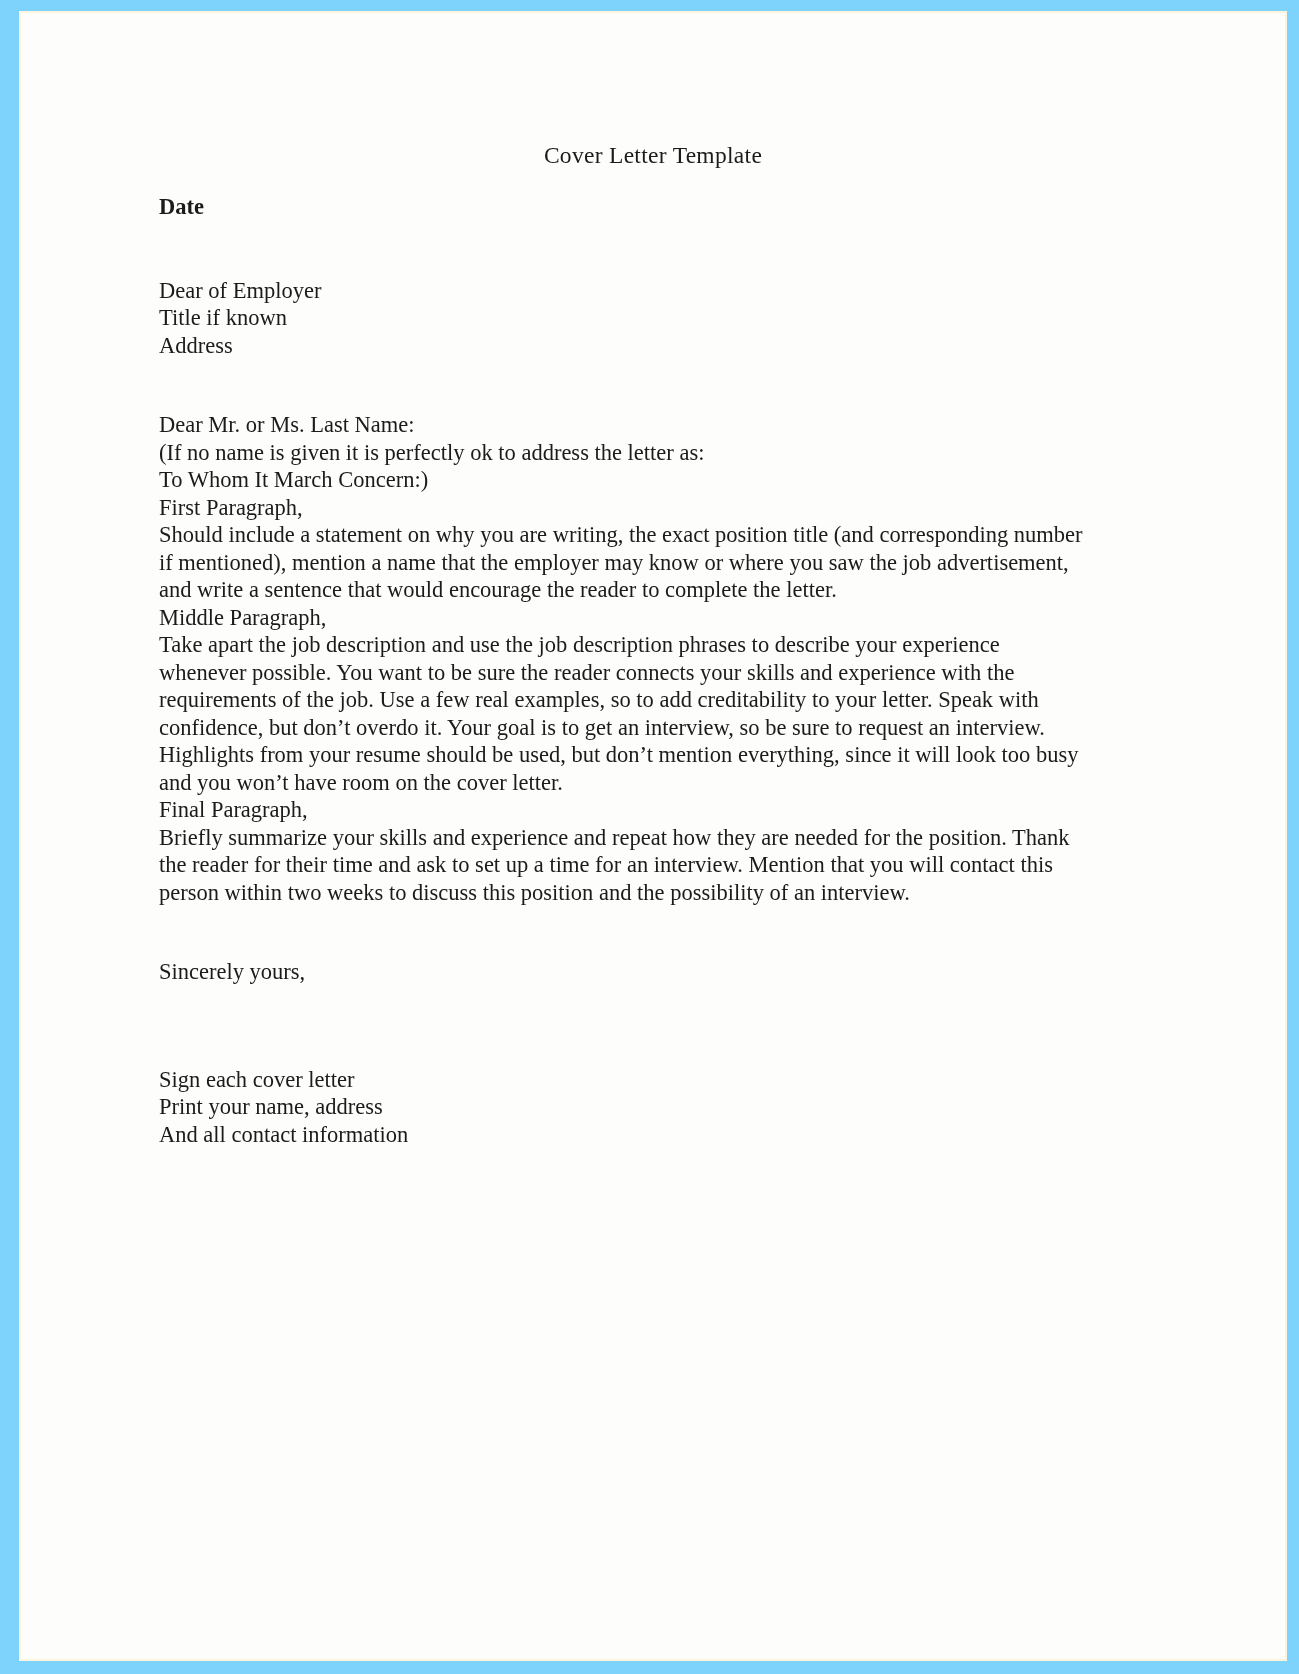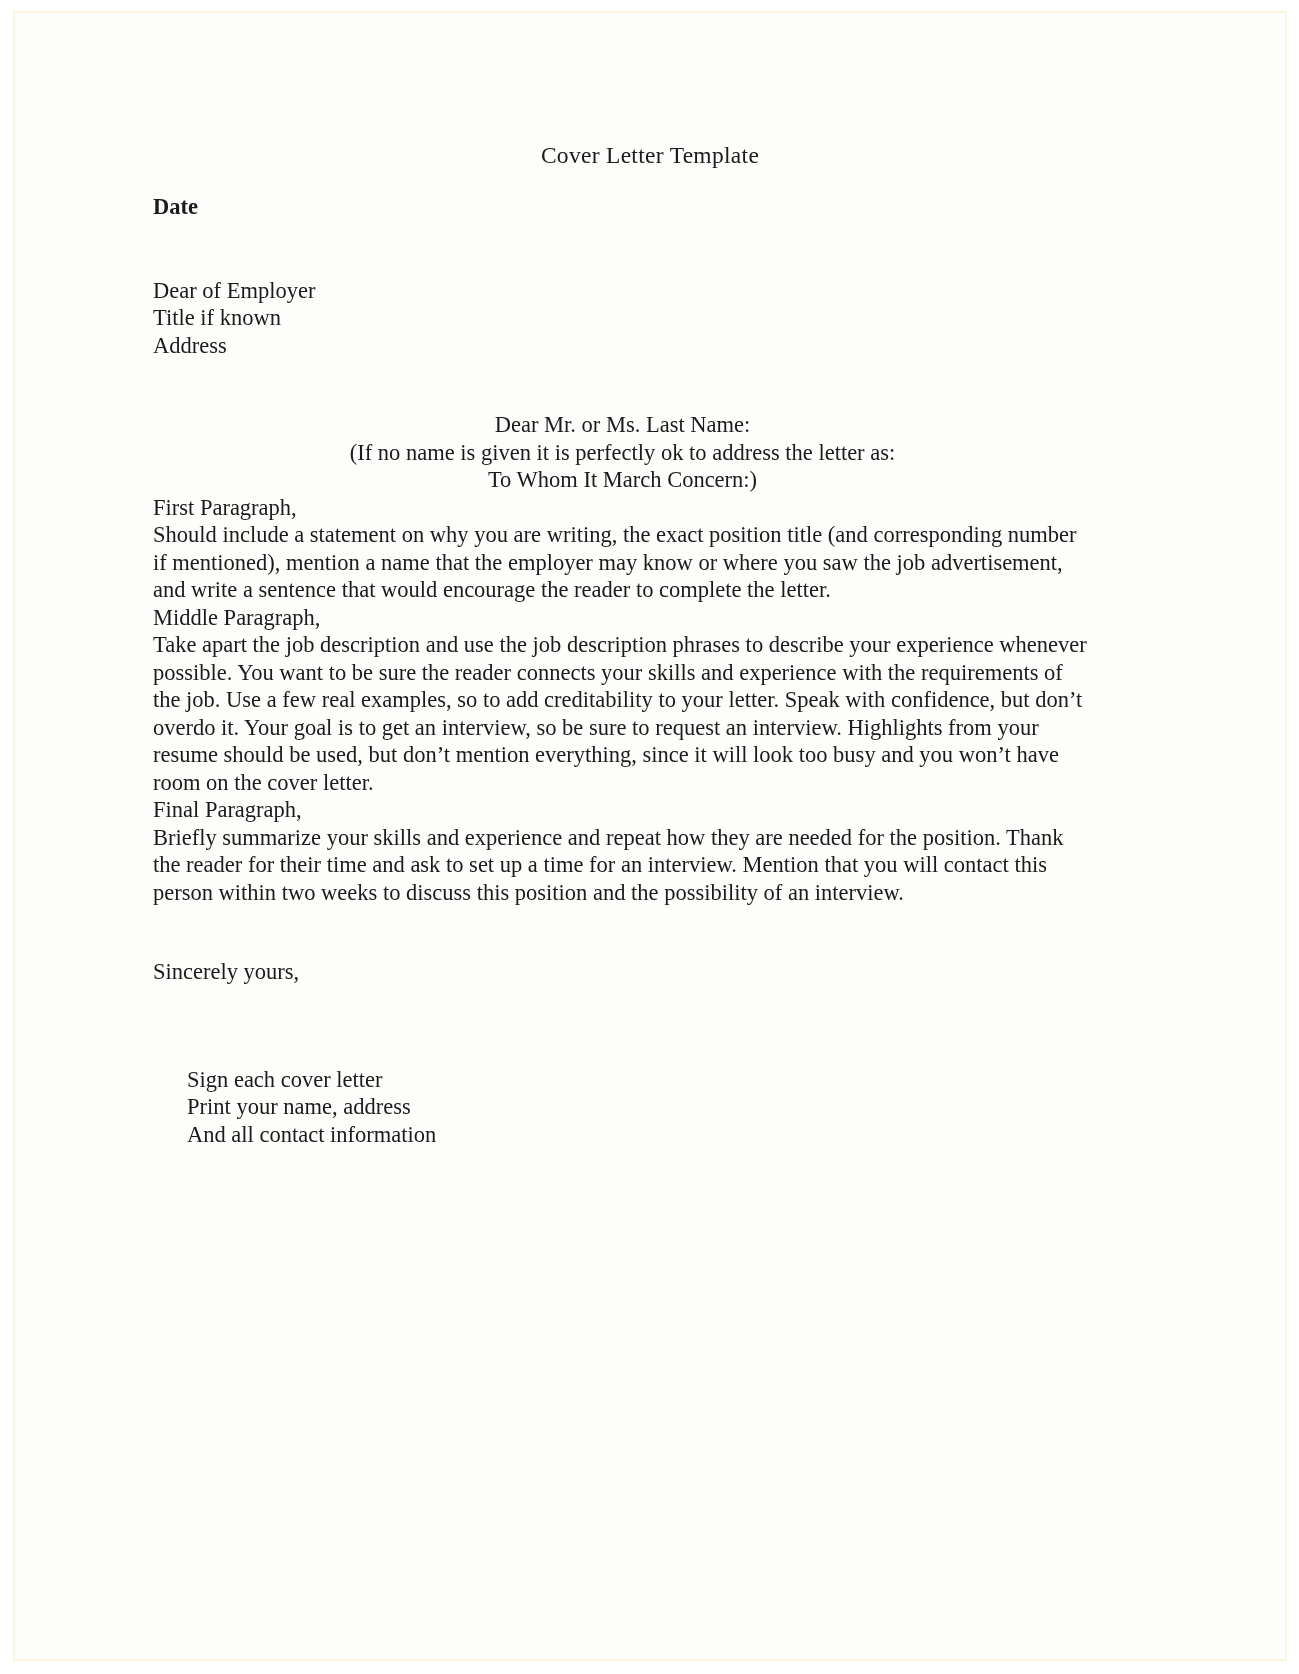--- a/index.html
+++ b/index.html
@@ -7,22 +7,22 @@
   body {
     width: 1299px;
     height: 1674px;
     background: #f8820e;
     font-family: "Liberation Serif", "DejaVu Serif", serif;
     overflow: hidden;
   }
   .frame {
     width: 1299px;
     height: 1674px;
-    padding: 11px 12px 13px 13px;
-    background: #ffffff;
+    padding: 11px 12px 13px 19px;
+    background: #7dd3fc;
   }
   .page {
     width: 100%;
     height: 100%;
     background: #fdfdfb;
     border: 2px solid #fbf4de;
     padding: 128px 193px 40px 138px;
     color: #1b1b1b;
     font-size: 22.5px;
     line-height: 27.5px;
@@ -32,24 +32,24 @@
     
     margin-left: -138px;
     margin-right: -193px;
     text-align: center;
     font-size: 23.5px;
     line-height: 28px;
     letter-spacing: 0.3px;
   }
   .date-line { margin-top: 24px; font-weight: bold; }
   .recipient-block { margin-top: 56px; }
-  .salutation-block { margin-top: 52px; text-align: center; }
+  .salutation-block { margin-top: 52px; }
   .paragraph-block { max-width: 940px; }
   .closing-line { margin-top: 52px; }
-  .signature-block { margin-top: 80px; margin-left: 34px; }
+  .signature-block { margin-top: 80px; }
   .line { min-height: 27.5px; }
 </style>
 </head>
 <body>
 
 <div class="frame">
   <div class="page">
 
     <div class="doc-title">Cover Letter Template</div>
 

